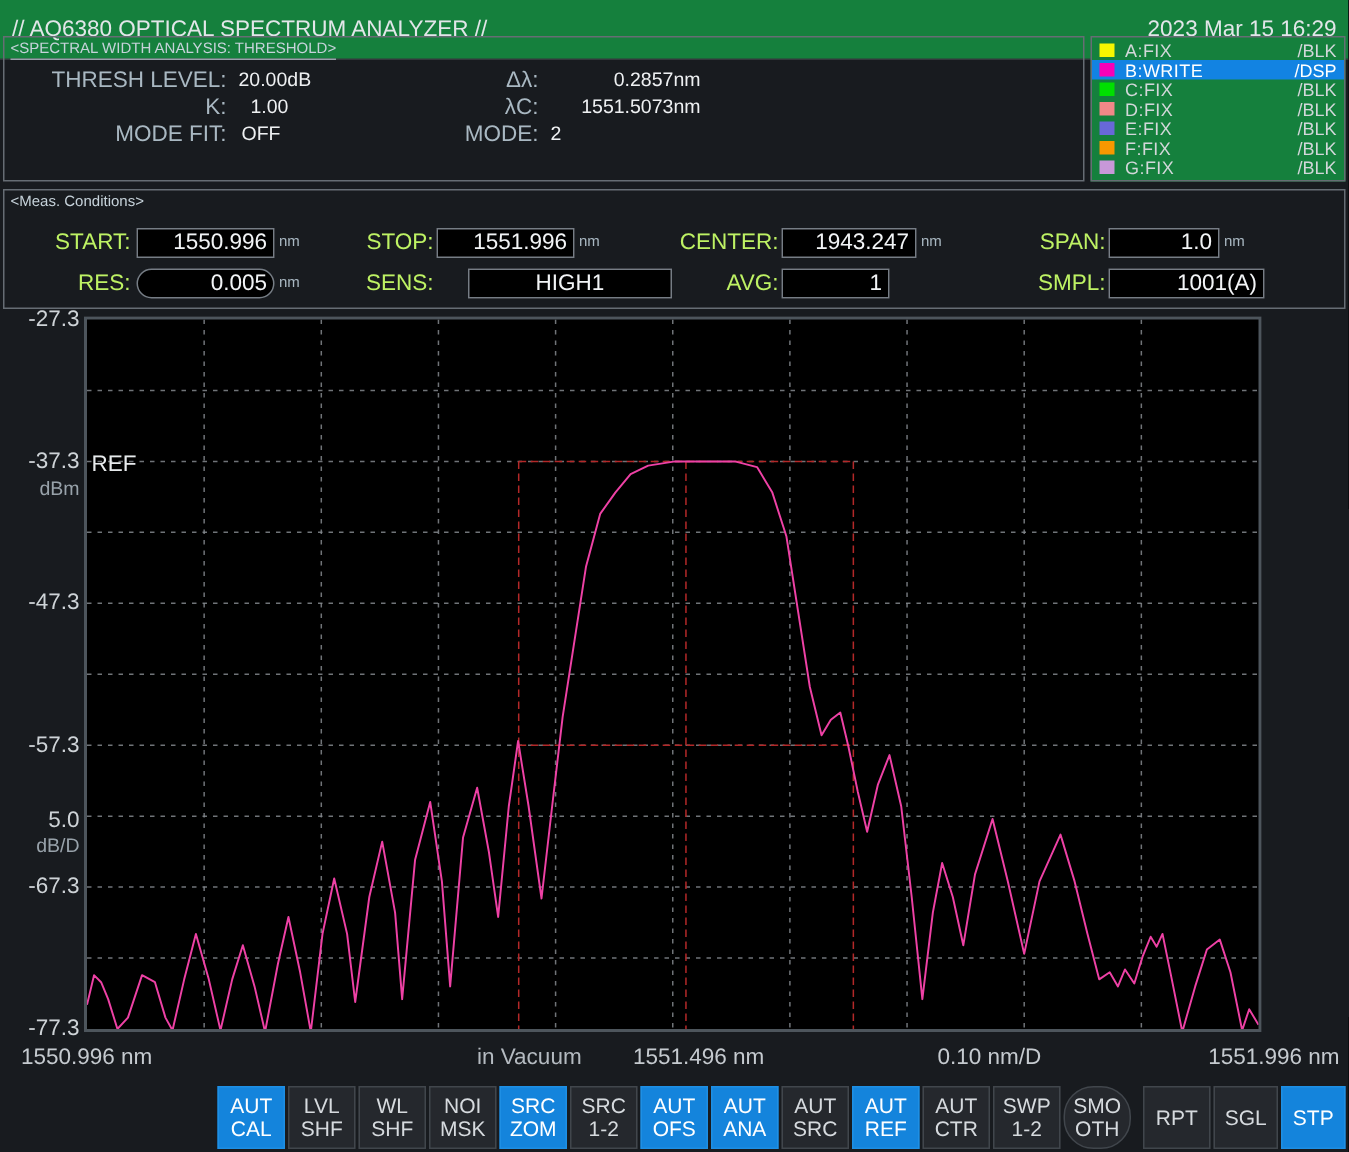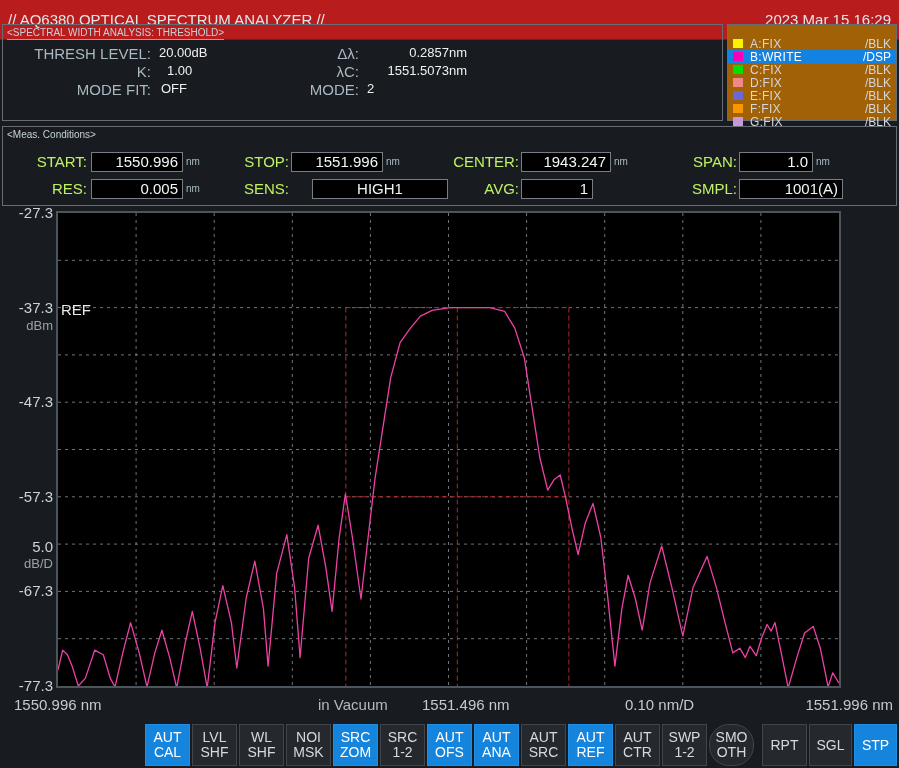--- a/index.html
+++ b/index.html
@@ -1,33 +1,33 @@
 <!DOCTYPE html>
 <html><head>
 <meta charset="utf-8">
 <style>
   html,body{margin:0;padding:0;background:#0c0e10;}
   #screen{position:relative;width:899px;height:768px;background:#181b1f;overflow:hidden;
           font-family:"Liberation Sans",sans-serif;color:#e4e7ea;}
 
   
-  #header{position:absolute;left:0;top:0;width:899px;height:40px;background:#b91c1c;
+  #header{position:absolute;left:0;top:0;width:899px;height:40px;background:#15803d;
           border-bottom:1px solid #34383d;display:flex;justify-content:space-between;
           align-items:center;padding:16px 8px;box-sizing:border-box;font-size:15px;color:#e2e6e9;}
 
   
   #analysis{position:absolute;left:2px;top:24px;width:721px;height:97px;border:1px solid #666d74;box-sizing:border-box;}
   .panel-heading{position:absolute;left:4px;top:2px;font-size:10px;color:#c6d2da;
                  border-bottom:1px solid #98a2aa;padding-bottom:1px;white-space:nowrap;}
   .a-label{position:absolute;font-size:15px;color:#a9b8c2;text-align:right;white-space:nowrap;}
   .a-value{position:absolute;font-size:13px;color:#eef0f2;white-space:nowrap;}
 
   
   #legend{position:absolute;left:727px;top:24px;width:170px;height:97px;border:1px solid #666d74;
-          background:#a16207;box-sizing:border-box;padding-top:12px;}
+          background:#15803d;box-sizing:border-box;padding-top:2px;}
   .legend-row{height:13px;display:flex;align-items:center;font-size:12px;color:#d3d7da;padding:0 5px;}
   .legend-row.selected{background:#1283e2;color:#ffffff;}
   .swatch{width:10px;height:9px;margin-right:7px;flex:none;}
   .legend-name{flex:1;letter-spacing:.3px;}
 
   
   #meas{position:absolute;left:2px;top:126px;width:895px;height:80px;border:1px solid #666d74;box-sizing:border-box;}
   .f-label{position:absolute;font-size:15px;color:#bef264;text-align:right;white-space:nowrap;line-height:20px;}
   .f-box{position:absolute;background:#000;border:1px solid #767d85;height:20px;box-sizing:border-box;
          font-size:15px;color:#f2f4f6;line-height:18px;padding:0 4px;text-align:right;white-space:nowrap;}
@@ -126,21 +126,21 @@
       <span class="f-label" style="left: 202px; top: 25px; width: 84px;">STOP:</span>
       <div class="f-box" style="left: 288px; top: 25px; width: 92px;">1551.996</div>
       <span class="f-unit" style="left: 383px; top: 25px;">nm</span>
       <span class="f-label" style="left: 426px; top: 25px; width: 90px;">CENTER:</span>
       <div class="f-box" style="left: 518px; top: 25px; width: 90px;">1943.247</div>
       <span class="f-unit" style="left: 611px; top: 25px;">nm</span>
       <span class="f-label" style="left: 646px; top: 25px; width: 88px;">SPAN:</span>
       <div class="f-box" style="left: 736px; top: 25px; width: 74px;">1.0</div>
       <span class="f-unit" style="left: 813px; top: 25px;">nm</span>
       <span class="f-label" style="left: 0px; top: 52px; width: 84px;">RES:</span>
-      <div class="f-box" style="left: 88px; top: 52px; width: 92px;">0.005</div>
+      <div class="f-box" style="left: 88px; top: 52px; width: 92px; border-radius: 10px;">0.005</div>
       <span class="f-unit" style="left: 183px; top: 52px;">nm</span>
       <span class="f-label" style="left: 202px; top: 52px; width: 84px;">SENS:</span>
       <div class="f-box left" style="left: 288px; top: 52px; width: 136px;">HIGH1</div>
       <span class="f-label" style="left: 426px; top: 52px; width: 90px;">AVG:</span>
       <div class="f-box" style="left: 518px; top: 52px; width: 72px;">1</div>
       <span class="f-label" style="left: 646px; top: 52px; width: 88px;">SMPL:</span>
       <div class="f-box" style="left: 736px; top: 52px; width: 104px;">1001(A)</div>
     </div>
 
   <div id="plot">

